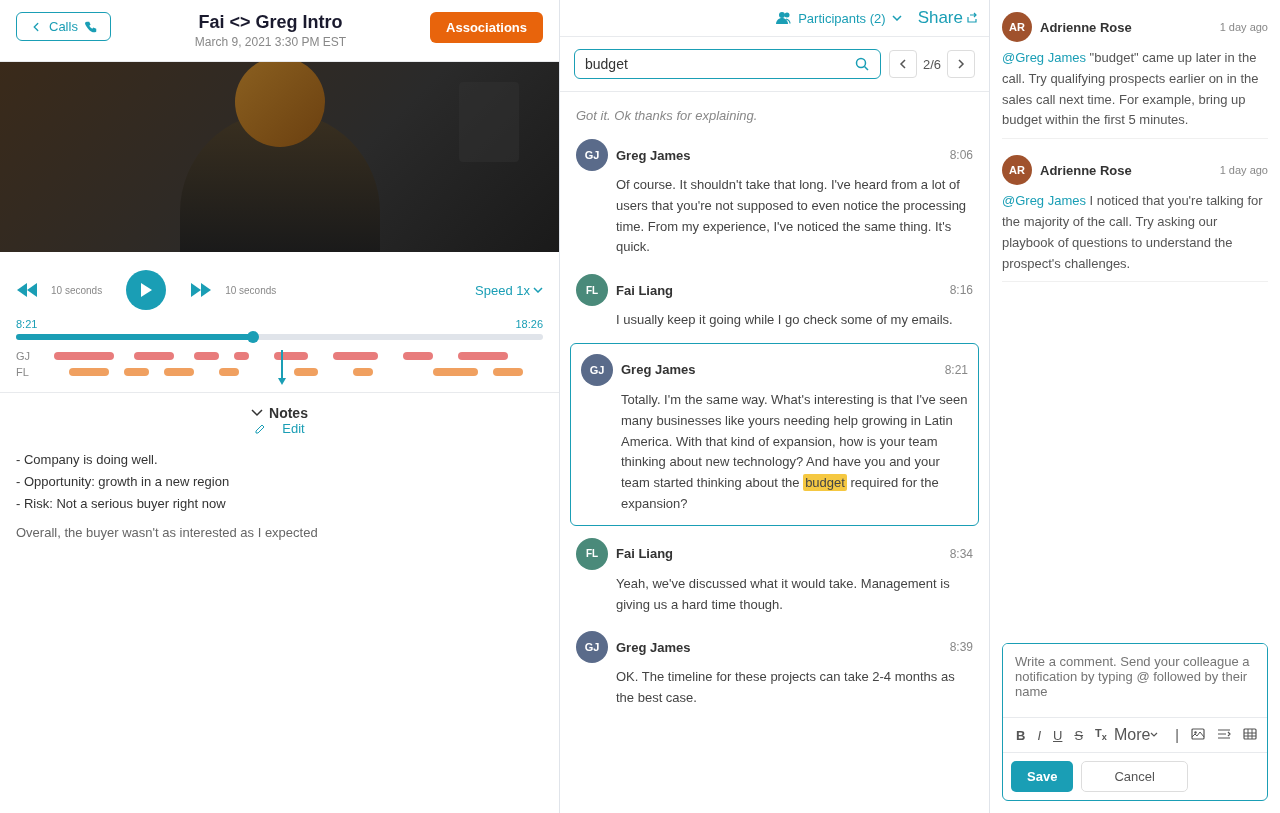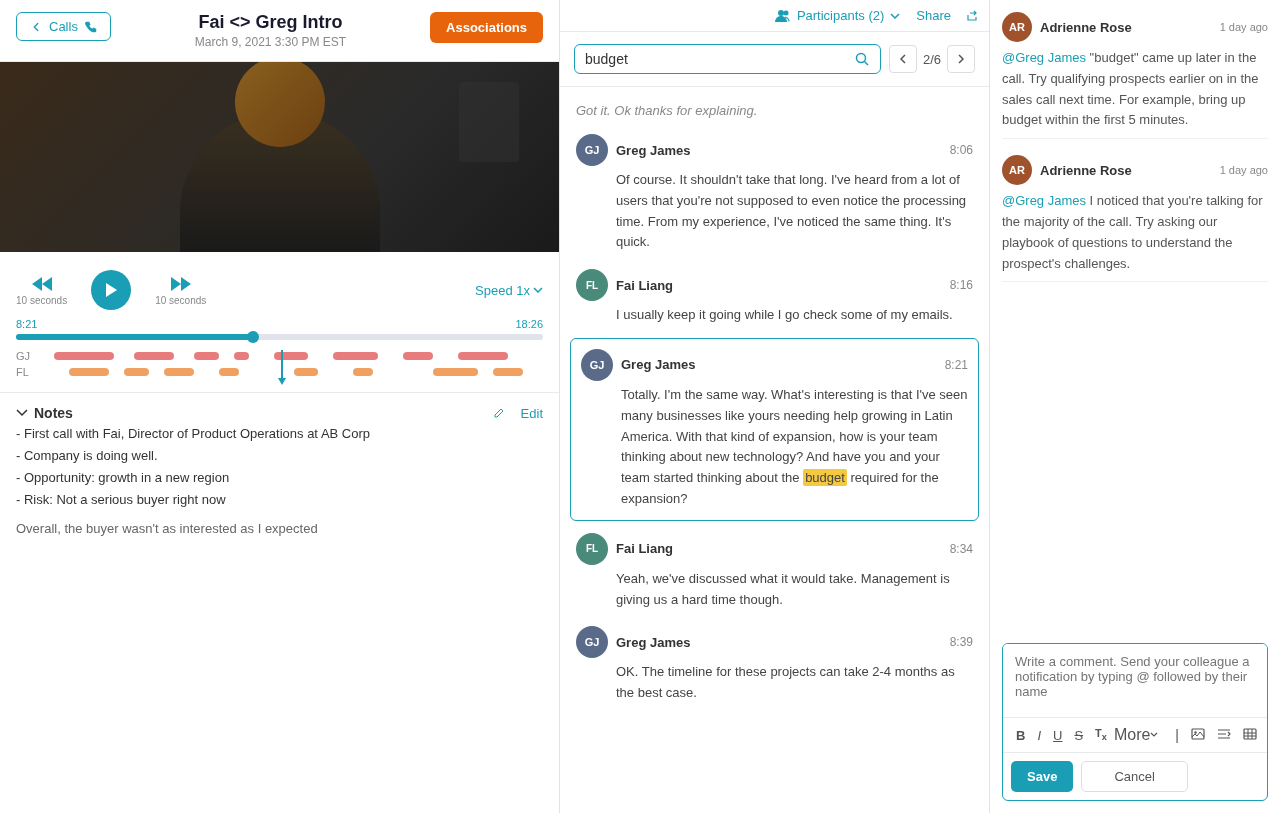--- a/index.html
+++ b/index.html
@@ -13,28 +13,28 @@
     .calls-btn svg { width: 14px; height: 14px; }
     .call-title-area { flex: 1; text-align: center; }
     .call-title { font-size: 18px; font-weight: 600; color: #1a1a2e; }
     .call-date { font-size: 12px; color: #888; margin-top: 2px; }
     .assoc-btn { background: #e8640c; color: #fff; border: none; border-radius: 6px; padding: 8px 16px; font-size: 13px; font-weight: 600; cursor: pointer; }
     
     .person-box { width: 100%; height: 190px; background: #1c1c2e; position: relative; display: flex; align-items: flex-end; justify-content: center; overflow: hidden; }
     .room-bg { position: absolute; top: 0; left: 0; right: 0; bottom: 0; background: linear-gradient(135deg, #3a2a1a 0%, #2a2a2a 60%, #1a1a1a 100%); }
 
     .controls-area { padding: 10px 16px 0; background: #fff; }
-    .ctrl-btn { background: none; border: none; cursor: pointer; color: #1a9eb5; display: flex; flex-direction: column; align-items: center; gap: 2px; }
+    .ctrl-btn { background: none; border: none; cursor: pointer; color: #1a9eb5; display: flex; flex-direction: row; align-items: center; gap: 13px; }
     .ctrl-btn .label { font-size: 10px; color: #888; }
     .play-btn { width: 40px; height: 40px; background: #1a9eb5; border-radius: 50%; border: none; cursor: pointer; color: #fff; display: flex; align-items: center; justify-content: center; }
     .speed-btn { background: none; border: none; color: #1a9eb5; font-size: 13px; cursor: pointer; display: flex; align-items: center; gap: 3px; margin-left: auto; }
     .time-display { display: flex; justify-content: space-between; font-size: 11px; color: #1a9eb5; margin-bottom: 4px; }
 
     .notes-area { padding: 12px 16px; border-top: 1px solid #e8eaed; background: #fff; flex: 1; }
-    .notes-header { display: flex; align-items: center; justify-content: space-between; margin-bottom: 2px; }
+    .notes-header { display: flex; align-items: center; justify-content: space-between; margin-bottom: 13px; flex-direction: column; }
     .notes-title { display: flex; align-items: center; gap: 6px; font-size: 14px; font-weight: 600; color: #333; cursor: pointer; }
     .edit-btn { display: flex; align-items: center; gap: 16px; color: #1a9eb5; font-size: 13px; cursor: pointer; background: none; border: none; }
     .notes-list { font-size: 13px; color: #444; line-height: 1.7; }
     .note-item { color: #333; }
     .notes-summary { margin-top: 10px; font-size: 13px; color: #666; }
 
     
     .right-panel { flex: 1; display: flex; background: #fff; overflow: hidden; }
 
     .transcript-area { flex: 1; display: flex; flex-direction: column; border-right: 1px solid #e0e4ea; overflow: hidden; }
@@ -72,21 +72,21 @@
     .comment-input { width: 100%; padding: 10px 12px; border: none; outline: none; font-size: 13px; color: #999; resize: none; height: 70px; font-family: inherit; }
     .comment-toolbar { display: flex; align-items: center; padding: 6px 8px; border-top: 1px solid #e8eaed; gap: 2px; }
     .toolbar-btn { background: none; border: none; cursor: pointer; color: #555; font-size: 13px; padding: 3px 5px; font-weight: 700; border-radius: 3px; }
     .more-btn { font-size: 16px; color: #555; background: none; border: none; cursor: pointer; display: flex; align-items: center; gap: 0; }
     .toolbar-separator { width: 1px; height: 16px; background: #e0e0e0; margin: 0 4px; }
     .toolbar-icon-btn { background: none; border: none; cursor: pointer; color: #555; padding: 3px 5px; font-size: 14px; }
     .comment-actions { display: flex; gap: 8px; padding: 8px; border-top: 1px solid #e8eaed; }
     .save-btn { background: #1a9eb5; color: #fff; border: none; border-radius: 5px; padding: 7px 16px; font-size: 13px; font-weight: 600; cursor: pointer; }
     .cancel-btn { background: none; color: #555; border: 1px solid #ddd; border-radius: 5px; padding: 7px 32px; font-size: 13px; cursor: pointer; }
     .participants-btn { display: flex; align-items: center; gap: 6px; color: #1a9eb5; font-size: 13px; cursor: pointer; background: none; border: none; font-weight: 500; }
-    .share-btn { display: flex; align-items: center; gap: 14px; color: #1a9eb5; font-size: 13px; cursor: pointer; background: none; border: none; font-weight: 500; }
+    .share-btn { display: flex; align-items: center; gap: 2px; color: #1a9eb5; font-size: 17px; cursor: pointer; background: none; border: none; font-weight: 500; }
     .right-top { display: flex; align-items: center; justify-content: flex-end; padding: 8px 12px; border-bottom: 1px solid #e8eaed; gap: 16px; }
 
     
     .tracks-container { position: relative; padding: 0 16px 12px; background: #fff; }
     .track-row { display: flex; align-items: center; gap: 8px; margin-bottom: 2px; }
     .track-label { font-size: 11px; color: #888; width: 20px; flex-shrink: 0; }
     .track-bar-container { flex: 1; height: 8px; position: relative; background: transparent; }
   </style>
 </head>
 <body>
@@ -201,21 +201,20 @@
         <span>Notes</span>
       </div>
       <button class="edit-btn">
         <svg width="12" height="12" viewBox="0 0 12 12">
             <path d="M8 2l2 2L4 10H2V8L8 2z" stroke="#1a9eb5" stroke-width="1" fill="none"></path>
           </svg>
         <span>Edit</span>
       </button>
     </div>
     <div class="notes-list">
-      <div class="note-item">- First call with Fai, Director of Product Operations at AB Corp</div>
       <div class="note-item">- Company is doing well.</div>
       <div class="note-item">- Opportunity: growth in a new region</div>
       <div class="note-item">- Risk: Not a serious buyer right now</div>
     </div>
     <div class="notes-summary">Overall, the buyer wasn't as interested as I expected</div>
   </div>
 </div>
 
 <div class="right-panel">
 

